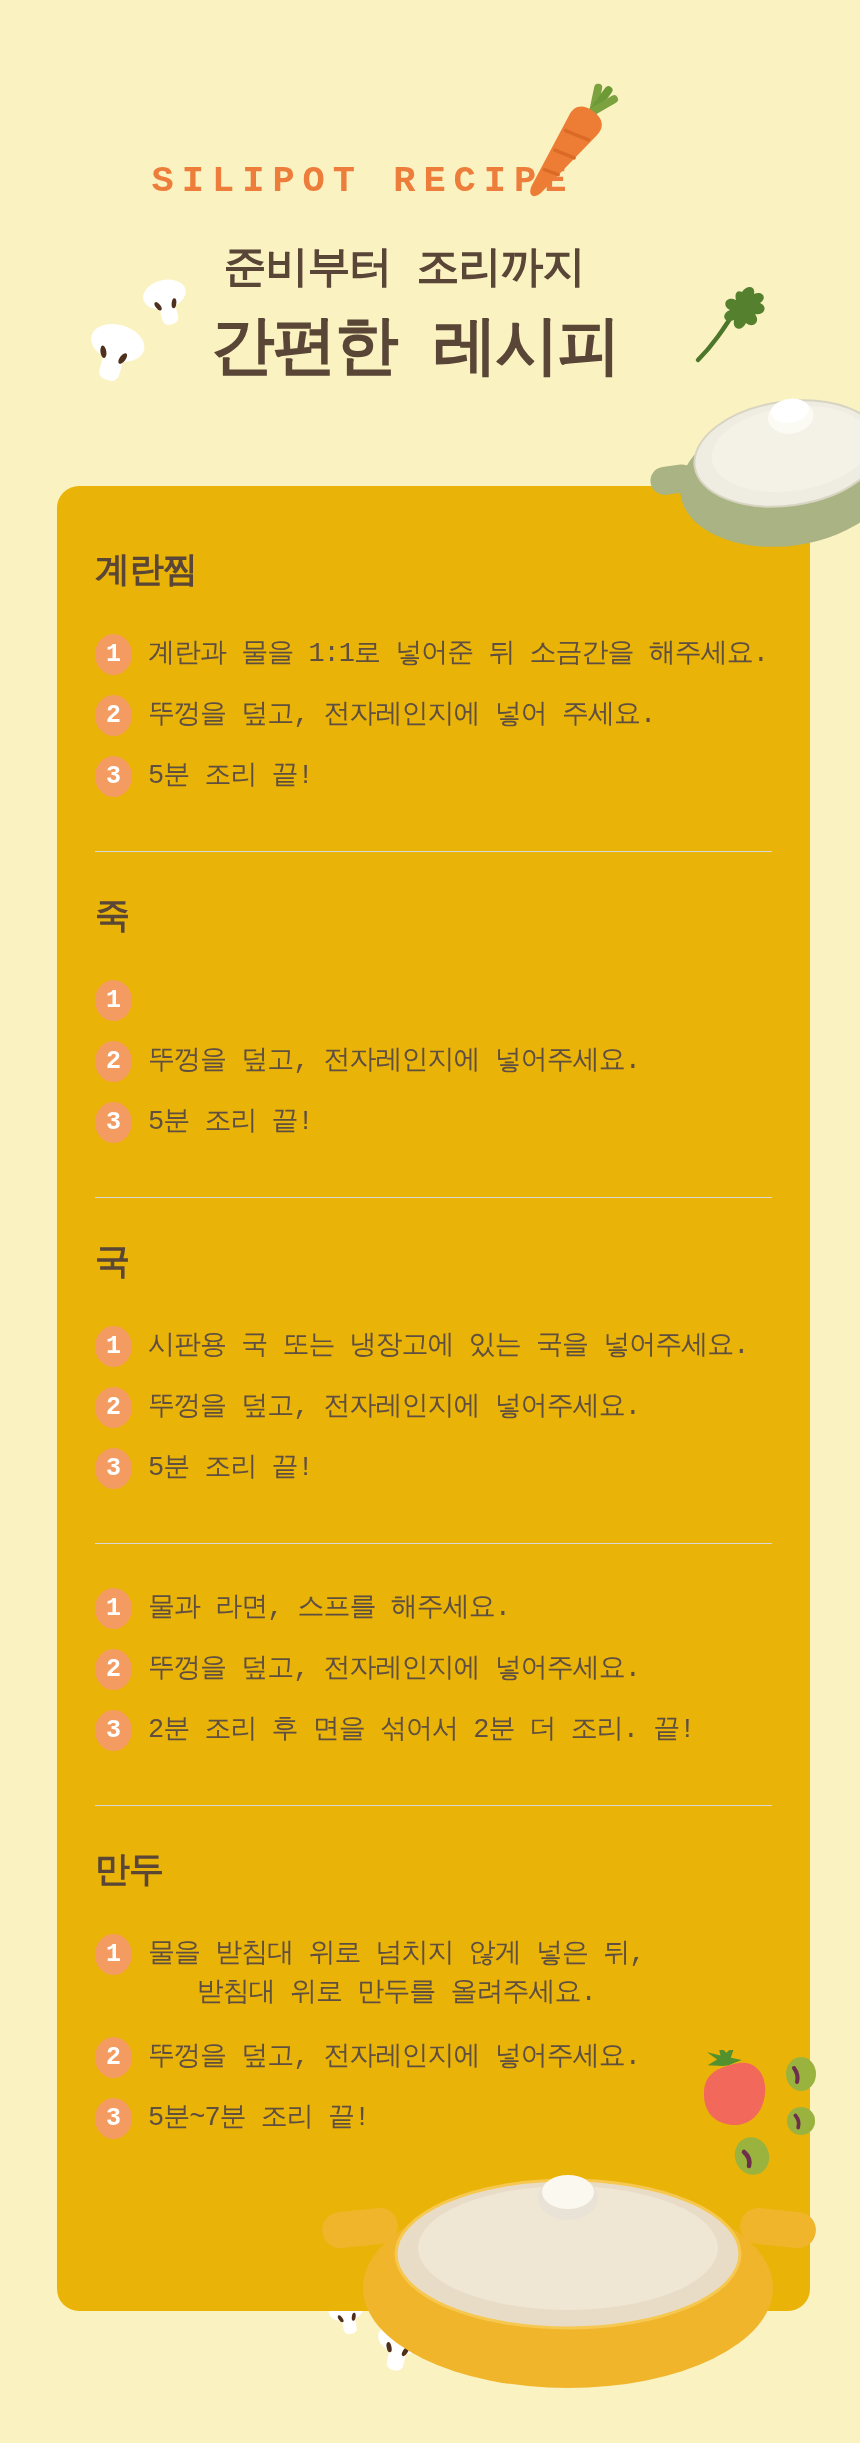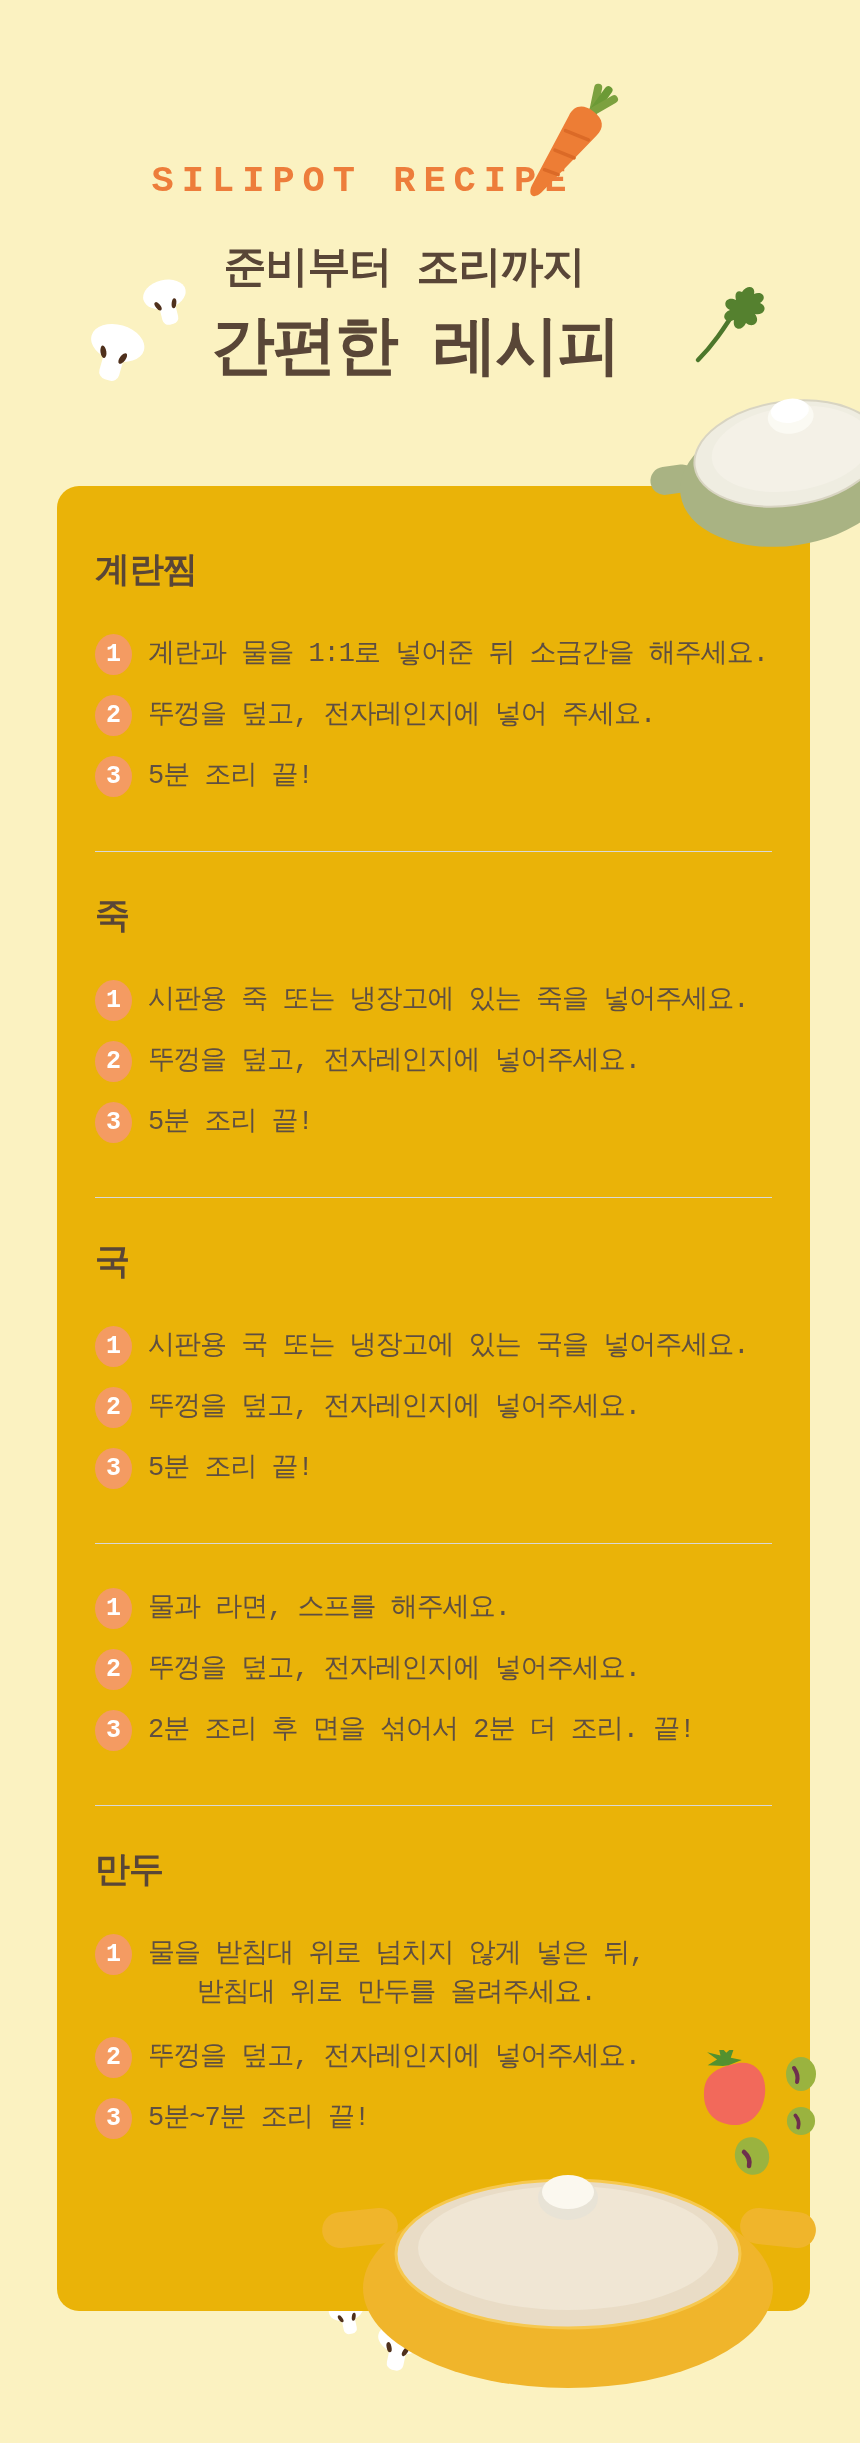--- a/index.html
+++ b/index.html
@@ -144,21 +144,20 @@
         <div class="step-text">5분 조리 끝!</div>
       </div>
     </section>
 
     <hr class="divider">
 
     <section>
       <h2 class="recipe-title">죽</h2>
       <div class="step">
         <span class="badge">1</span>
-        <div class="step-text">시판용 죽 또는 냉장고에 있는 죽을 넣어주세요.</div>
       </div>
       <div class="step">
         <span class="badge">2</span>
         <div class="step-text">뚜껑을 덮고, 전자레인지에 넣어주세요.</div>
       </div>
       <div class="step">
         <span class="badge">3</span>
         <div class="step-text">5분 조리 끝!</div>
       </div>
     </section>

